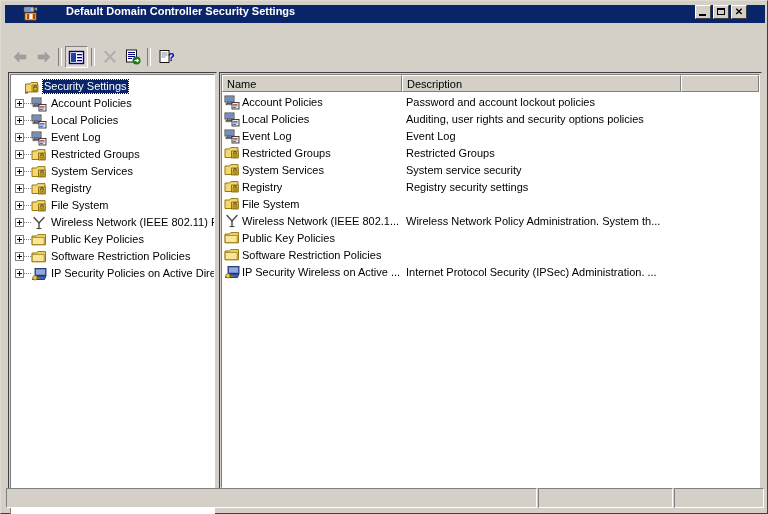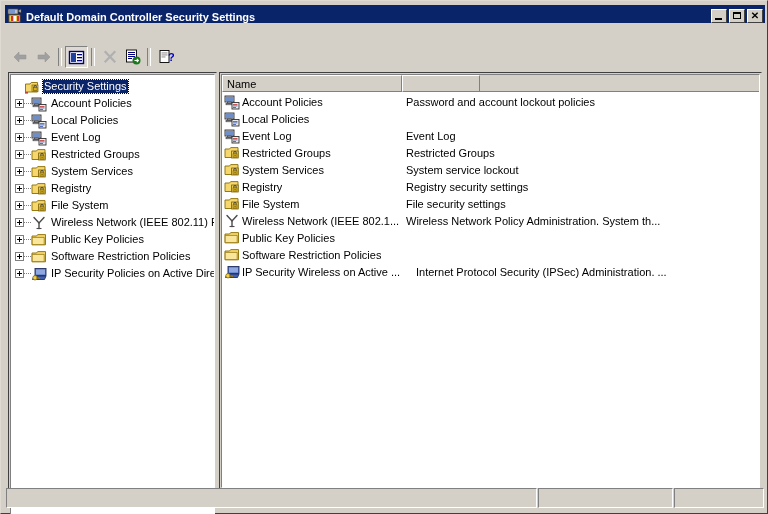--- a/index.html
+++ b/index.html
@@ -34,23 +34,24 @@
     background: #d4d0c8;
   }
 
   
   .titlebar {
     position: absolute;
     left: 2px; top: 2px;
     width: 760px; height: 18px;
     background: #0a246a;
     display: flex;
-    align-items: flex-end;
-    padding: 0 1px;
-    box-sizing: border-box;
+    align-items: flex-start;
+    padding: 0 17px;
+    box-sizing: border-box;
+    gap: 24px;
   }
   .title-icon {
     width: 16px; height: 16px;
     margin-left: 1px; margin-right: 3px;
     position: relative;
     flex: 0 0 auto;
   }
   .title-text {
     color: #ffffff;
     font-weight: bold;
@@ -694,20 +695,21 @@
                 <span class="arrow-r"></span>
               </span>
           </div>
         </div>
       </div>
 
       <div class="pane-outer" id="list-pane-outer">
         <div id="list-pane">
           <div class="lv-header" id="lv-header">
               <div class="lv-col" style="width: 180px;">Name</div>
+              <div class="lv-col" style="width: 279px;">Description</div>
               <div class="lv-col" style="width: 78px;"></div>
             </div>
           <div class="lv-body" id="lv-body">
               <div class="lv-row">
                 <div class="lv-cell-name" style="width: 180px;">
                   <span class="ico lv-icon">
                     <svg width="16" height="16" viewBox="0 0 16 16">
                       <rect x="1" y="2" width="9" height="6" fill="#c8c8d8" stroke="#303030" stroke-width="0.9"></rect>
                       <rect x="2" y="3" width="7" height="4" fill="#6f8fc8"></rect>
                       <rect x="3.5" y="8" width="4" height="1.5" fill="#a0a0b0" stroke="#303030" stroke-width="0.6"></rect>
@@ -731,20 +733,21 @@
                       <rect x="3.5" y="8" width="4" height="1.5" fill="#a0a0b0" stroke="#303030" stroke-width="0.6"></rect>
                       <rect x="2" y="9.5" width="7.5" height="1.3" fill="#b8b8c4" stroke="#303030" stroke-width="0.6"></rect>
                       <rect x="8" y="8.5" width="7" height="6.5" fill="#eeeeee" stroke="#303030" stroke-width="0.9"></rect>
                       <rect x="9" y="10" width="4.5" height="0.8" fill="#c03030"></rect>
                       <rect x="9" y="11.5" width="4.5" height="0.8" fill="#3050b0"></rect>
                       <rect x="9" y="13" width="3" height="0.8" fill="#3050b0"></rect>
                     </svg>
                   </span>
                   <span class="lv-name-text">Local Policies</span>
                 </div>
+                <div class="lv-cell-desc" style="width: 279px;">Auditing, user rights and security options policies</div>
               </div>
               <div class="lv-row">
                 <div class="lv-cell-name" style="width: 180px;">
                   <span class="ico lv-icon">
                     <svg width="16" height="16" viewBox="0 0 16 16">
                       <rect x="1" y="2" width="9" height="6" fill="#c8c8d8" stroke="#303030" stroke-width="0.9"></rect>
                       <rect x="2" y="3" width="7" height="4" fill="#6f8fc8"></rect>
                       <rect x="3.5" y="8" width="4" height="1.5" fill="#a0a0b0" stroke="#303030" stroke-width="0.6"></rect>
                       <rect x="2" y="9.5" width="7.5" height="1.3" fill="#b8b8c4" stroke="#303030" stroke-width="0.6"></rect>
                       <rect x="8" y="8.5" width="7" height="6.5" fill="#eeeeee" stroke="#303030" stroke-width="0.9"></rect>
@@ -778,21 +781,21 @@
                     <svg width="16" height="16" viewBox="0 0 16 16">
                       <path d="M1 4 L5.5 4 L6.7 2.6 L14 2.6 L14 12.5 L1 12.5 Z" fill="#f5d76e" stroke="#8a6d00" stroke-width="0.9"></path>
                       <rect x="7.6" y="6" width="6.6" height="7" fill="#f0cf55" stroke="#7a5f00" stroke-width="0.8"></rect>
                       <path d="M9.3 7.7 a1.7 1.7 0 0 1 3.4 0 v1.1 h-1.05 v-1.1 a0.65 0.65 0 0 0 -1.3 0 v1.1 h-1.05 z" fill="#404040"></path>
                       <rect x="9.0" y="8.8" width="4.0" height="3.4" fill="#d9b520" stroke="#6a5000" stroke-width="0.6"></rect>
                       <rect x="10.6" y="9.8" width="0.9" height="1.5" fill="#5a4500"></rect>
                     </svg>
                   </span>
                   <span class="lv-name-text">System Services</span>
                 </div>
-                <div class="lv-cell-desc" style="width: 279px;">System service lockout</div>
+                <div class="lv-cell-desc" style="width: 279px;">System service security</div>
               </div>
               <div class="lv-row">
                 <div class="lv-cell-name" style="width: 180px;">
                   <span class="ico lv-icon">
                     <svg width="16" height="16" viewBox="0 0 16 16">
                       <path d="M1 4 L5.5 4 L6.7 2.6 L14 2.6 L14 12.5 L1 12.5 Z" fill="#f5d76e" stroke="#8a6d00" stroke-width="0.9"></path>
                       <rect x="7.6" y="6" width="6.6" height="7" fill="#f0cf55" stroke="#7a5f00" stroke-width="0.8"></rect>
                       <path d="M9.3 7.7 a1.7 1.7 0 0 1 3.4 0 v1.1 h-1.05 v-1.1 a0.65 0.65 0 0 0 -1.3 0 v1.1 h-1.05 z" fill="#404040"></path>
                       <rect x="9.0" y="8.8" width="4.0" height="3.4" fill="#d9b520" stroke="#6a5000" stroke-width="0.6"></rect>
                       <rect x="10.6" y="9.8" width="0.9" height="1.5" fill="#5a4500"></rect>
@@ -808,21 +811,20 @@
                     <svg width="16" height="16" viewBox="0 0 16 16">
                       <path d="M1 4 L5.5 4 L6.7 2.6 L14 2.6 L14 12.5 L1 12.5 Z" fill="#f5d76e" stroke="#8a6d00" stroke-width="0.9"></path>
                       <rect x="7.6" y="6" width="6.6" height="7" fill="#f0cf55" stroke="#7a5f00" stroke-width="0.8"></rect>
                       <path d="M9.3 7.7 a1.7 1.7 0 0 1 3.4 0 v1.1 h-1.05 v-1.1 a0.65 0.65 0 0 0 -1.3 0 v1.1 h-1.05 z" fill="#404040"></path>
                       <rect x="9.0" y="8.8" width="4.0" height="3.4" fill="#d9b520" stroke="#6a5000" stroke-width="0.6"></rect>
                       <rect x="10.6" y="9.8" width="0.9" height="1.5" fill="#5a4500"></rect>
                     </svg>
                   </span>
                   <span class="lv-name-text">File System</span>
                 </div>
-                <div class="lv-cell-desc" style="width: 279px;">File security settings</div>
               </div>
               <div class="lv-row">
                 <div class="lv-cell-name" style="width: 180px;">
                   <span class="ico lv-icon">
                     <svg width="16" height="16" viewBox="0 0 16 16">
                       <path d="M3 2.5 L8 8 L13 2.5" stroke="#4a4a4a" stroke-width="1.4" fill="none" stroke-linecap="round"></path>
                       <path d="M8 7.5 L8 13.5" stroke="#4a4a4a" stroke-width="1.4" stroke-linecap="round"></path>
                       <path d="M5.5 13.5 L10.5 13.5" stroke="#4a4a4a" stroke-width="1.1"></path>
                     </svg>
                   </span>
@@ -860,21 +862,21 @@
                     <svg width="16" height="16" viewBox="0 0 16 16">
                       <rect x="4" y="2.5" width="11" height="7" fill="#5070c0" stroke="#203060" stroke-width="0.9"></rect>
                       <rect x="5" y="3.5" width="9" height="5" fill="#8fa8e0"></rect>
                       <path d="M3 10 L15 10 L13.5 13.5 L1.5 13.5 Z" fill="#4060b0" stroke="#203060" stroke-width="0.9"></path>
                       <circle cx="4" cy="11.8" r="2.2" fill="#f2d24a" stroke="#806000" stroke-width="0.7"></circle>
                       <path d="M5.4 11.8 L8.6 11.8 L8.6 12.9 L7.9 12.9 L7.9 12.2 L7.2 12.2 L7.2 12.9 L6.6 12.9 L6.6 11.8 Z" fill="#f2d24a" stroke="#806000" stroke-width="0.5"></path>
                     </svg>
                   </span>
                   <span class="lv-name-text">IP Security Wireless on Active ...</span>
                 </div>
-                <div class="lv-cell-desc" style="width: 279px; margin-left: 10px;">Internet Protocol Security (IPSec) Administration. ...</div>
+                <div class="lv-cell-desc" style="width: 279px;">Internet Protocol Security (IPSec) Administration. ...</div>
               </div>
             </div>
         </div>
       </div>
 
     </div>
 
     <div class="statusbar">
       <span class="status-pane" id="status-main"></span>
       <span class="status-pane" id="status-mid"></span>

